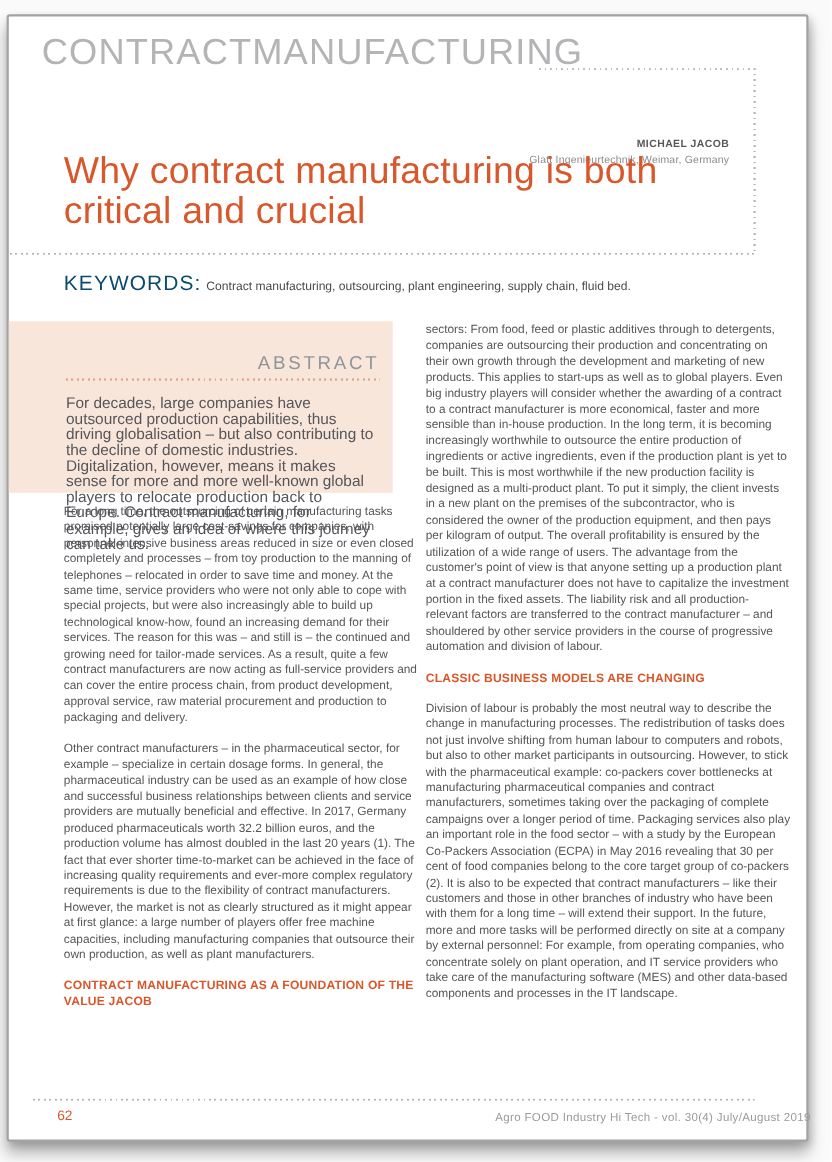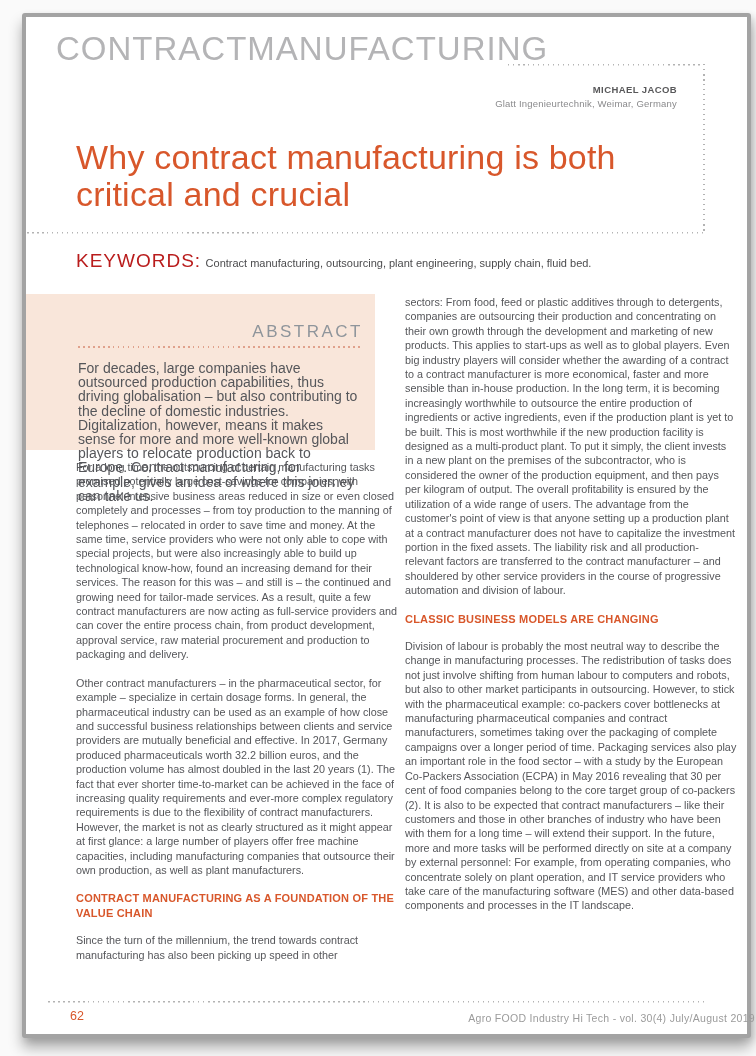--- a/index.html
+++ b/index.html
@@ -12,23 +12,23 @@
   *{margin:0;padding:0;box-sizing:border-box;}
   html,body{width:756px;height:1056px;}
   body{
     font-family:"Liberation Sans",sans-serif;
     background:#fafafa;
     position:relative;
     overflow:hidden;
   }
   .canvas{position:absolute;inset:0;}
   .page{
-    position:absolute;left:22px;top:13px;width:729px;height:1025px;
+    position:absolute;left:6px;top:13px;width:729px;height:1025px;
     background:#ffffff;
-    border:4px solid #a3a3a3;
+    border:2px solid #a3a3a3;
     border-radius:3px;
     box-shadow:0 10px 14px rgba(0,0,0,.30), 3px 3px 7px rgba(0,0,0,.12);
   }
   .wordmark{
     position:absolute;left:30px;top:13px;
     font-size:33px;letter-spacing:1px;color:var(--grey-label);
     font-weight:400;
   }
   .dotted-h{
     position:absolute;height:2px;
@@ -36,29 +36,29 @@
     background-size:auto 1.5px;background-repeat:repeat-x;
   }
   .dot-top{left:482px;top:47px;width:195px;}
   .dot-mid{left:1px;top:215px;width:677px;}
   .dot-footer{left:22px;top:984px;width:656px;}
   .dotted-v{
     position:absolute;width:2px;left:677px;top:47px;height:169px;
     background-image:repeating-linear-gradient(180deg,#b3b3b3 0 1.5px,transparent 1.5px 5px);
   }
   .authors{position:absolute;right:70px;top:66px;text-align:right;line-height:14px;}
-  .author-name{font-size:9.5px;font-weight:bold;color:#58585a;letter-spacing:.4px;}
+  .author-name{font-size:9.5px;font-weight:bold;color:#58585a;letter-spacing:.4px;margin-top:44px;}
   .author-aff{font-size:9.5px;color:#8a8a8c;letter-spacing:.2px;}
   .title{
     position:absolute;left:50px;top:122px;width:565px;
     font-size:34px;line-height:37px;font-weight:normal;color:var(--accent);
     letter-spacing:.2px;
   }
   .keywords{position:absolute;left:50px;top:233px;width:640px;}
-  .kw-label{font-size:19px;color:#b91c1c;letter-spacing:1px;font-weight:400;}
+  .kw-label{font-size:19px;color:#0c4a6e;letter-spacing:1px;font-weight:400;}
   .kw-text{font-size:11px;color:#4b4b4d;}
   .abstract-box{
     position:absolute;left:0;top:277px;width:349px;height:156px;
     background:var(--abstract-bg);
   }
   .abstract-label{
     padding:28px 12px 0 0;text-align:right;
     font-size:17px;letter-spacing:2.5px;color:#8f959b;
   }
   .abstract-rule{
@@ -115,22 +115,21 @@
 
     <div class="abstract-box">
       <div class="abstract-label">ABSTRACT</div>
       <div class="abstract-rule"></div>
       <p class="abstract-text">For decades, large companies have outsourced production capabilities, thus driving globalisation – but also contributing to the decline of domestic industries. Digitalization, however, means it makes sense for more and more well-known global players to relocate production back to Europe. Contract manufacturing, for example, gives an idea of where this journey can take us.</p>
     </div>
 
     <div class="col col-left">
       <p>For a long time, the outsourcing of certain manufacturing tasks promised potentially large cost-savings for companies, with personnel-intensive business areas reduced in size or even closed completely and processes – from toy production to the manning of telephones – relocated in order to save time and money. At the same time, service providers who were not only able to cope with special projects, but were also increasingly able to build up technological know-how, found an increasing demand for their services. The reason for this was – and still is – the continued and growing need for tailor-made services. As a result, quite a few contract manufacturers are now acting as full-service providers and can cover the entire process chain, from product development, approval service, raw material procurement and production to packaging and delivery.</p>
       <p>Other contract manufacturers – in the pharmaceutical sector, for example – specialize in certain dosage forms. In general, the pharmaceutical industry can be used as an example of how close and successful business relationships between clients and service providers are mutually beneficial and effective. In 2017, Germany produced pharmaceuticals worth 32.2 billion euros, and the production volume has almost doubled in the last 20 years (1). The fact that ever shorter time-to-market can be achieved in the face of increasing quality requirements and ever-more complex regulatory requirements is due to the flexibility of contract manufacturers. However, the market is not as clearly structured as it might appear at first glance: a large number of players offer free machine capacities, including manufacturing companies that outsource their own production, as well as plant manufacturers.</p>
-      <h2>CONTRACT MANUFACTURING AS A FOUNDATION OF THE VALUE CHAIN</h2>
-      <p>Since the turn of the millennium, the trend towards contract manufacturing has also been picking up speed in other</p>
+      <h2>CONTRACT MANUFACTURING AS A FOUNDATION OF THE VALUE JACOB</h2>
     </div>
 
     <div class="col col-right">
       <p>sectors: From food, feed or plastic additives through to detergents, companies are outsourcing their production and concentrating on their own growth through the development and marketing of new products. This applies to start-ups as well as to global players. Even big industry players will consider whether the awarding of a contract to a contract manufacturer is more economical, faster and more sensible than in-house production. In the long term, it is becoming increasingly worthwhile to outsource the entire production of ingredients or active ingredients, even if the production plant is yet to be built. This is most worthwhile if the new production facility is designed as a multi-product plant. To put it simply, the client invests in a new plant on the premises of the subcontractor, who is considered the owner of the production equipment, and then pays per kilogram of output. The overall profitability is ensured by the utilization of a wide range of users. The advantage from the customer's point of view is that anyone setting up a production plant at a contract manufacturer does not have to capitalize the investment portion in the fixed assets. The liability risk and all production-relevant factors are transferred to the contract manufacturer – and shouldered by other service providers in the course of progressive automation and division of labour.</p>
       <h2>CLASSIC BUSINESS MODELS ARE CHANGING</h2>
       <p>Division of labour is probably the most neutral way to describe the change in manufacturing processes. The redistribution of tasks does not just involve shifting from human labour to computers and robots, but also to other market participants in outsourcing. However, to stick with the pharmaceutical example: co-packers cover bottlenecks at manufacturing pharmaceutical companies and contract manufacturers, sometimes taking over the packaging of complete campaigns over a longer period of time. Packaging services also play an important role in the food sector – with a study by the European Co-Packers Association (ECPA) in May 2016 revealing that 30 per cent of food companies belong to the core target group of co-packers (2). It is also to be expected that contract manufacturers – like their customers and those in other branches of industry who have been with them for a long time – will extend their support. In the future, more and more tasks will be performed directly on site at a company by external personnel: For example, from operating companies, who concentrate solely on plant operation, and IT service providers who take care of the manufacturing software (MES) and other data-based components and processes in the IT landscape.</p>
     </div>
 
     <div class="dotted-h dot-footer"></div>
     <div class="footer-pagenum">62</div>

